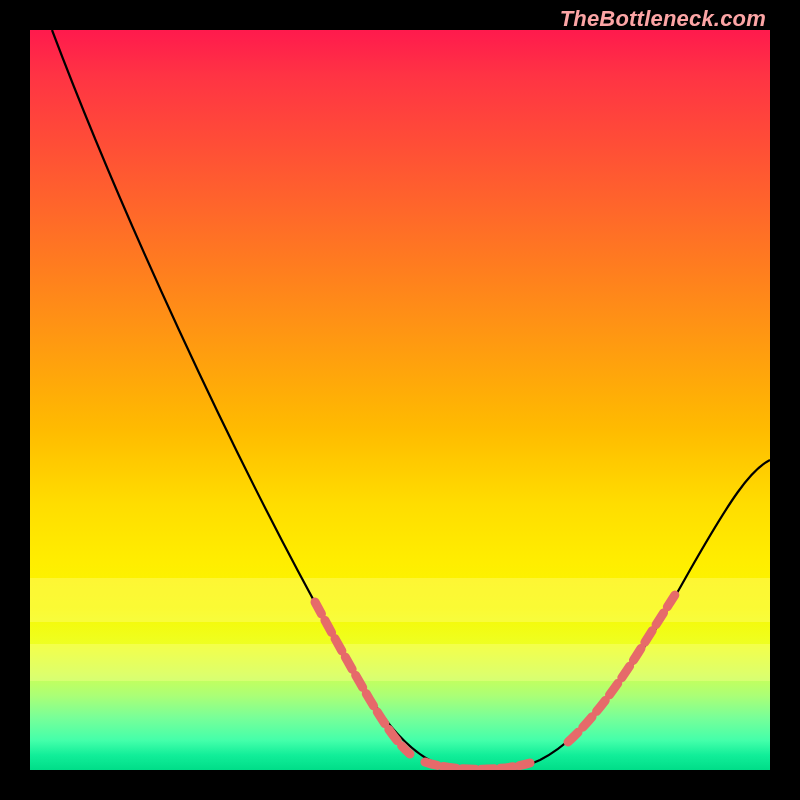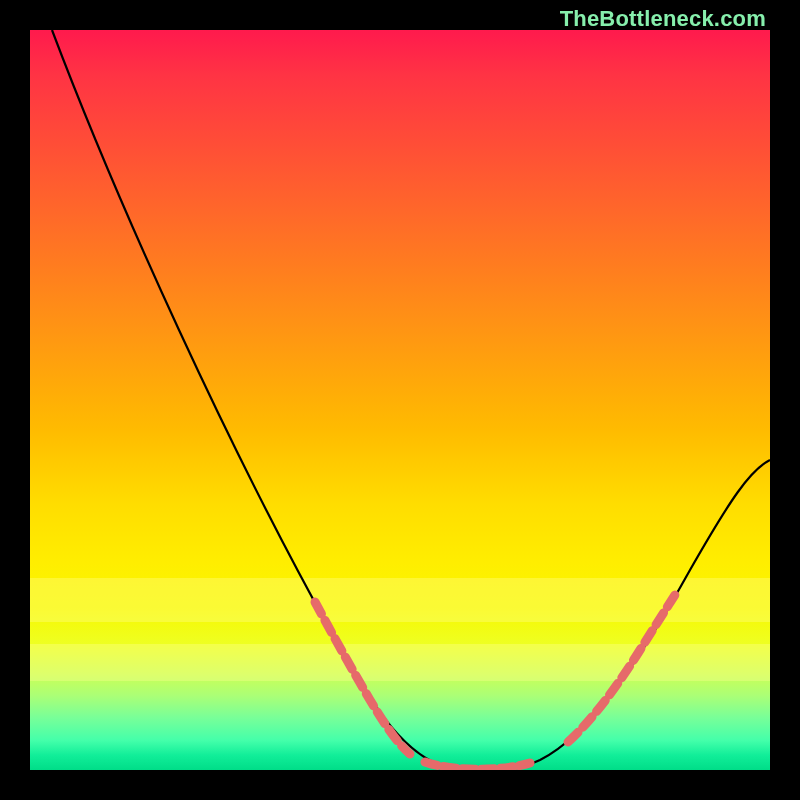--- a/index.html
+++ b/index.html
@@ -39,24 +39,25 @@
   .yellow-band {
     position: absolute;
     left: 0;
     width: 100%;
     background: rgba(255, 255, 150, 0.35);
   }
   .watermark {
     position: absolute;
     top: 6px;
     right: 34px;
-    color: #86efac;
+    color: #fca5a5;
     font-size: 22px;
     font-weight: bold;
     letter-spacing: 0.2px;
+    font-style: italic;
   }
   svg.curve {
     position: absolute;
     left: 0;
     top: 0;
     width: 740px;
     height: 740px;
   }
 </style>
 </head>

